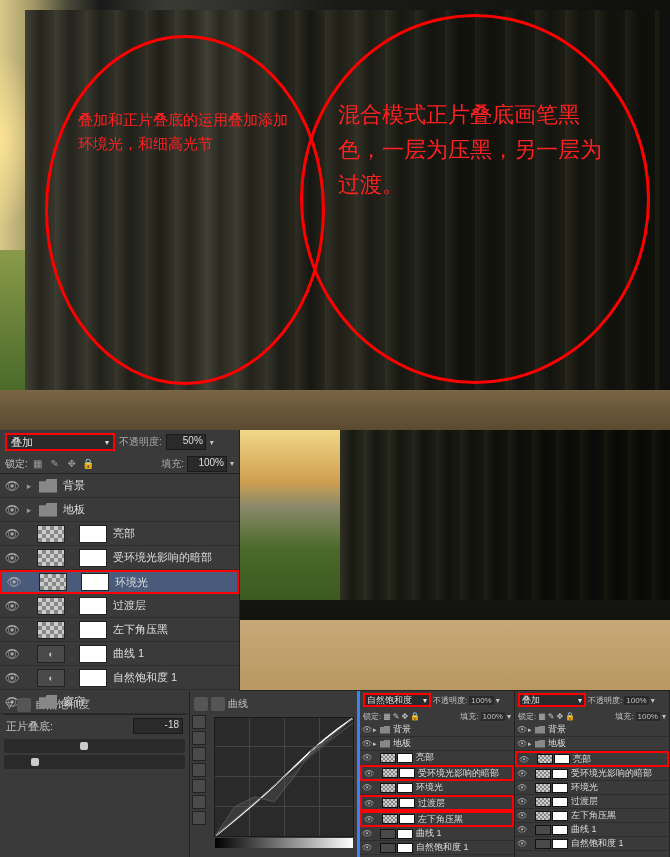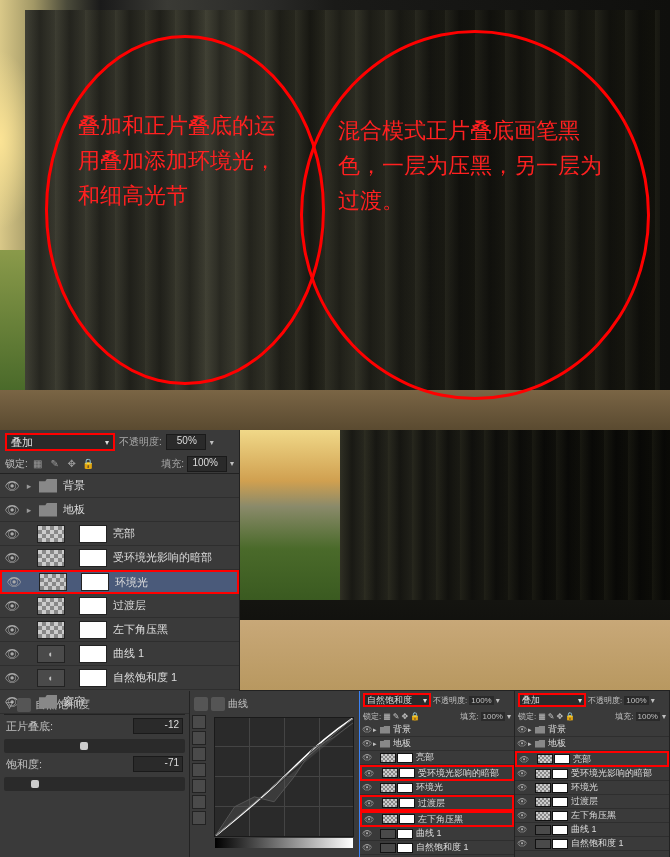--- a/index.html
+++ b/index.html
@@ -7,31 +7,31 @@
 
 .top-image { width: 670px; height: 430px; background: linear-gradient(to right, #d9c888 0%, #a29866 5%, #4a4a3a 10%, #1a1a1a 15%, #3a3a35 25%, #2a2a28 40%, #1a1a18 50%, #0f0f0d 100%); position: relative; }
 .curtain-area { position: absolute; top: 10px; left: 25px; right: 10px; height: 380px; background: linear-gradient(to right, #3a3a32 0%, #282822 20%, #3f3f35 30%, #1a1a15 45%, #2a2a22 50%, #0a0a08 70%, #151510 85%, #050503 100%); }
 .curtain-area::before { content: ""; position: absolute; inset: 0; background: repeating-linear-gradient(90deg, rgba(80,80,60,0.3) 0px, rgba(20,20,15,0.5) 15px, rgba(60,60,40,0.2) 30px); }
 .floor { position: absolute; bottom: 0; left: 0; right: 0; height: 40px; background: linear-gradient(to bottom, #7a6545, #5a4a30); }
 .grass-left { position: absolute; left: 0; top: 250px; width: 30px; height: 140px; background: linear-gradient(to bottom, #8a9a4a, #4a6a2a); }
 .sun-glow { position: absolute; left: 0; top: 50px; width: 40px; height: 180px; background: radial-gradient(ellipse at left, rgba(255,230,150,0.9), transparent 70%); }
 
 .annotation-circle { position: absolute; border: 3px solid #ff0000; border-radius: 50%; display: flex; align-items: flex-start; justify-content: center; }
 .circle-1 { left: 45px; top: 35px; width: 280px; height: 350px; }
-.circle-2 { left: 300px; top: 30px; width: 350px; height: 370px; }
-.annotation-text { color: #ff2020; font-size: 22px; line-height: 1.6; margin-top: 70px; padding: 0 30px; text-align: left; }
+.circle-2 { left: 300px; top: 14px; width: 350px; height: 370px; }
+.annotation-text { color: #ff2020; font-size: 15px; line-height: 1.6; margin-top: 70px; padding: 0 30px; text-align: left; }
 .annotation-text-2 { color: #ff2020; font-size: 22px; line-height: 1.6; margin-top: 80px; padding: 0 35px; text-align: left; }
 
 .panel-row { display: flex; background: #3a3a3a; }
 .layers-panel { width: 240px; background: #3a3a3a; border-right: 1px solid #222; }
 .blend-row { display: flex; align-items: center; padding: 3px 5px; gap: 4px; height: 24px; }
 .blend-select { background: #2a2a2a; border: 1px solid #1a1a1a; color: #ddd; padding: 2px 4px; width: 110px; height: 18px; font-size: 11px; display: flex; align-items: center; justify-content: space-between; }
 .blend-select.red { border: 2px solid #ff0000; }
 .opacity-label { font-size: 10px; color: #aaa; }
-.opacity-input { background: #2a2a2a; border: 1px solid #1a1a1a; color: #ddd; width: 40px; height: 16px; font-size: 10px; text-align: right; padding-right: 8px; }
+.opacity-input { background: #2a2a2a; border: 1px solid #1a1a1a; color: #ddd; width: 40px; height: 16px; font-size: 10px; text-align: right; padding-right: 2px; }
 .lock-row { display: flex; align-items: center; padding: 2px 5px; gap: 3px; height: 20px; border-bottom: 1px solid #222; }
 .lock-label { font-size: 10px; }
 .lock-icon { width: 14px; height: 14px; display: inline-flex; align-items: center; justify-content: center; font-size: 10px; color: #999; }
 
 .layer-list { background: #3a3a3a; }
 .layer-item { display: flex; align-items: center; height: 24px; border-bottom: 1px solid #2e2e2e; padding: 0 3px; gap: 2px; }
 .layer-item.red-box { border: 2px solid #ff0000; }
 .layer-item.selected { background: #4a5a7a; }
 .vis-icon { width: 18px; height: 18px; display: flex; align-items: center; justify-content: center; color: #aaa; font-size: 12px; }
 .layer-collapse { width: 12px; color: #999; font-size: 9px; text-align: center; }
@@ -49,21 +49,21 @@
 .mr-stadium { position: absolute; left: 0; top: 0; width: 100px; height: 170px; background: linear-gradient(to bottom, #f0d888 0%, #d0a050 30%, #8a8a6a 45%, #4a6a2a 70%, #3a5a20 100%); }
 
 .bottom-section { display: flex; background: #3a3a3a; height: 167px; border-top: 1px solid #222; }
 .sat-panel { width: 190px; padding: 4px; border-right: 1px solid #222; }
 .sat-header { display: flex; align-items: center; gap: 4px; padding: 2px; border-bottom: 1px solid #222; height: 20px; }
 .sat-row { display: flex; align-items: center; justify-content: space-between; padding: 3px 2px; }
 .sat-input { background: #2a2a2a; border: 1px solid #1a1a1a; color: #ddd; width: 50px; height: 16px; text-align: right; font-size: 10px; padding-right: 3px; }
 .sat-slider { width: 100%; height: 14px; background: #2a2a2a; position: relative; border-radius: 2px; margin-top: 2px; }
 .sat-slider-thumb { position: absolute; top: 3px; width: 8px; height: 8px; background: #ccc; border-radius: 2px; }
 
-.curves-panel { width: 170px; background: #3a3a3a; border-right: 1px solid #3b82f6; padding: 4px; position: relative; }
+.curves-panel { width: 170px; background: #3a3a3a; border-right: 3px solid #3b82f6; padding: 4px; position: relative; }
 .curves-header { display: flex; align-items: center; gap: 3px; height: 18px; font-size: 10px; }
 .curves-header .icon { width: 14px; height: 14px; background: #555; border-radius: 2px; }
 .curves-graph { width: 140px; height: 120px; background: #2a2a2a; border: 1px solid #1a1a1a; position: relative; margin-left: 20px; margin-top: 4px; }
 .curves-grid { position: absolute; inset: 0; background: repeating-linear-gradient(0deg, transparent 0, transparent 29px, #444 29px, #444 30px), repeating-linear-gradient(90deg, transparent 0, transparent 34px, #444 34px, #444 35px); }
 .curves-line { position: absolute; inset: 0; }
 .curves-gradient { position: absolute; bottom: -12px; left: 0; right: 0; height: 10px; background: linear-gradient(to right, #000, #fff); }
 .curves-tools { position: absolute; left: 2px; top: 24px; width: 16px; display: flex; flex-direction: column; gap: 2px; }
 .curves-tool { width: 14px; height: 14px; background: #4a4a4a; border: 1px solid #222; }
 .mini-layers { flex: 1; background: #3a3a3a; border-right: 1px solid #222; font-size: 9px; }
 .mini-blend-row { display: flex; align-items: center; padding: 2px 3px; gap: 2px; height: 18px; }
@@ -206,29 +206,25 @@
 <div class="bottom-section">
 
   <div class="sat-panel">
     <div class="sat-header">
       <span style="font-size:9px;">▽</span>
       <span style="width:14px;height:14px;background:#555;border-radius:2px;"></span>
       <span>自然饱和度</span>
     </div>
     <div class="sat-row">
       <span>正片叠底:</span>
-      <div class="sat-input"><span>-12</span></div>
+      <div class="sat-input"><span>-18</span></div>
     </div>
     <div class="sat-slider">
         <div class="sat-slider-thumb" style="left:42%;"></div>
       </div>
-    <div class="sat-row">
-      <span>饱和度:</span>
-      <div class="sat-input"><span>-71</span></div>
-    </div>
     <div class="sat-slider">
         <div class="sat-slider-thumb" style="left:15%;"></div>
       </div>
   </div>
 
   <div class="curves-panel">
     <div class="curves-header">
       <span class="icon"></span>
       <span class="icon"></span>
       <span>曲线</span>

